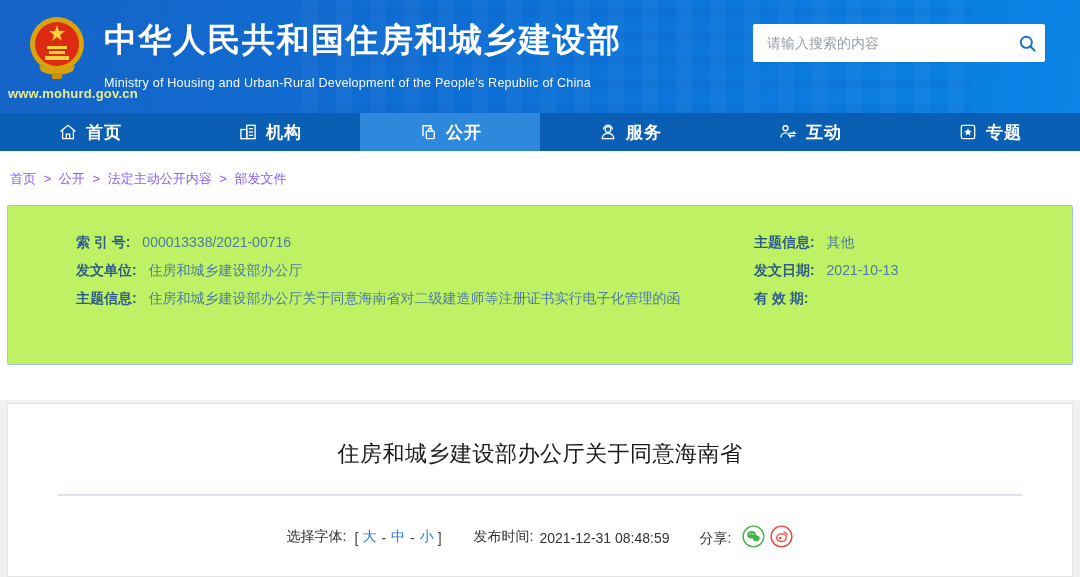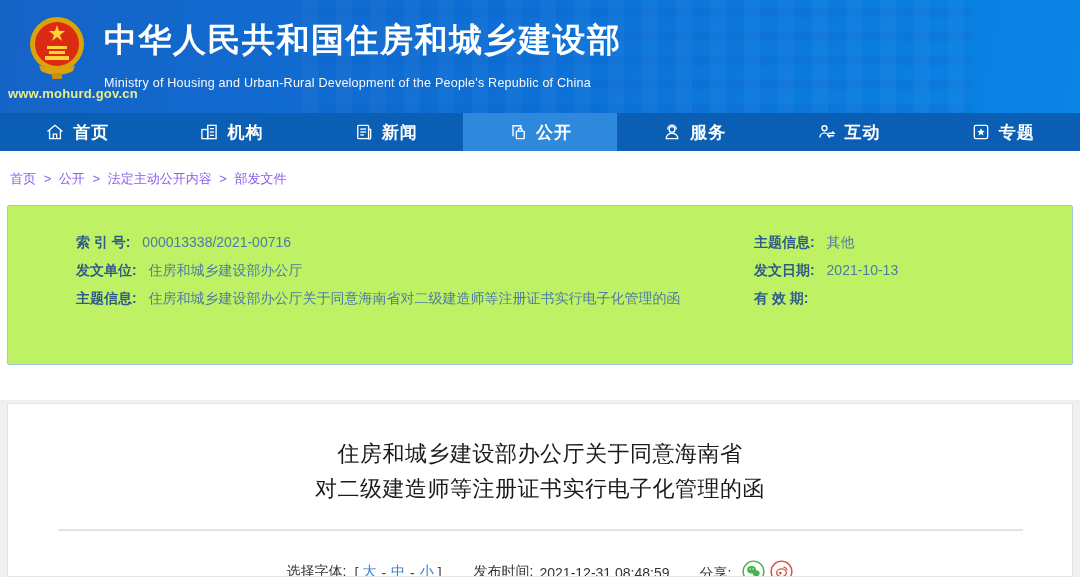--- a/index.html
+++ b/index.html
@@ -115,50 +115,49 @@
     <path d="M12 52 Q30 62 48 52 L46 58 Q30 66 14 58 Z" fill="#d9a30b"></path>
     <rect x="25" y="60" width="10" height="6" rx="1" fill="#c8900a"></rect>
   </svg>
   <div class="site-url">www.mohurd.gov.cn</div>
 
   <div class="title-block">
     <div class="title-cn">中华人民共和国住房和城乡建设部</div>
     <div class="title-en">Ministry of Housing and Urban-Rural Development of the People's Republic of China</div>
   </div>
 
+  <div class="search-box">
+    <input class="search-input" type="text" placeholder="请输入搜索的内容" style="">
+    <button class="search-btn">
+      <svg width="19" height="19" viewBox="0 0 24 24">
+        <circle cx="10.5" cy="10.5" r="7" fill="none" stroke="#1570d0" stroke-width="2.4"></circle>
+        <line x1="15.8" y1="15.8" x2="21" y2="21" stroke="#1570d0" stroke-width="2.6" stroke-linecap="round"></line>
+      </svg>
+    </button>
+  </div>
 </div>
 
 <div class="main-nav">
   <div class="nav-item">
     <svg class="nav-icon" viewBox="0 0 24 24" fill="none" stroke="#fff" stroke-width="1.6">
       <path d="M3 11.5 L12 4 L21 11.5"></path>
         <path d="M5.5 10 V20 H18.5 V10"></path>
         <path d="M10 20 V14.5 H14 V20"></path>
     </svg>
     <span class="nav-label">首页</span>
   </div>
   <div class="nav-item">
     <svg class="nav-icon" viewBox="0 0 24 24" fill="none" stroke="#fff" stroke-width="1.6">
       <rect x="3.5" y="9" width="7" height="11"></rect>
         <rect x="10.5" y="4" width="10" height="16"></rect>
       <line x1="13" y1="8" x2="18" y2="8"></line>
         <line x1="13" y1="12" x2="18" y2="12"></line>
         <line x1="13" y1="16" x2="18" y2="16"></line>
     </svg>
     <span class="nav-label">机构</span>
-  </div>
-  <div class="nav-item">
-    <svg class="nav-icon" viewBox="0 0 24 24" fill="none" stroke="#fff" stroke-width="1.6">
-      <rect x="4.5" y="4" width="13" height="16" rx="1"></rect>
-        <line x1="7.5" y1="8.5" x2="14.5" y2="8.5"></line>
-      <line x1="7.5" y1="12" x2="14.5" y2="12"></line>
-        <line x1="7.5" y1="15.5" x2="12" y2="15.5"></line>
-      <path d="M17.5 9 H20 V19 a1.5 1.5 0 0 1 -3 0"></path>
-    </svg>
-    <span class="nav-label">新闻</span>
   </div>
   <div class="nav-item active">
     <svg class="nav-icon" viewBox="0 0 24 24" fill="none" stroke="#fff" stroke-width="1.6">
       <path d="M6 17 V4.5 H15.5 V9"></path>
         <rect x="10" y="11" width="9.5" height="9" rx="1"></rect>
       <path d="M12.5 11 V9.5 a2.2 2.2 0 0 1 4.4 0 V11"></path>
     </svg>
     <span class="nav-label">公开</span>
   </div>
   <div class="nav-item">
@@ -227,21 +226,20 @@
     </div>
   </div>
 </div>
 
 <div class="spacer"></div>
 
 <div class="article-section">
   <div class="article-panel">
     <h1 class="article-title">
       <span>住房和城乡建设部办公厅关于同意海南省</span>
-      <span>对二级建造师等注册证书实行电子化管理的函</span>
     </h1>
     <div class="article-divider"></div>
     <div class="meta-bar">
       <div class="meta-group">
         <span class="meta-label">选择字体:</span>
         <span class="bracket">[</span>
         <span class="font-size-link">大</span>
         <span class="font-dash">-</span>
         <span class="font-size-link">中</span>
         <span class="font-dash">-</span>

